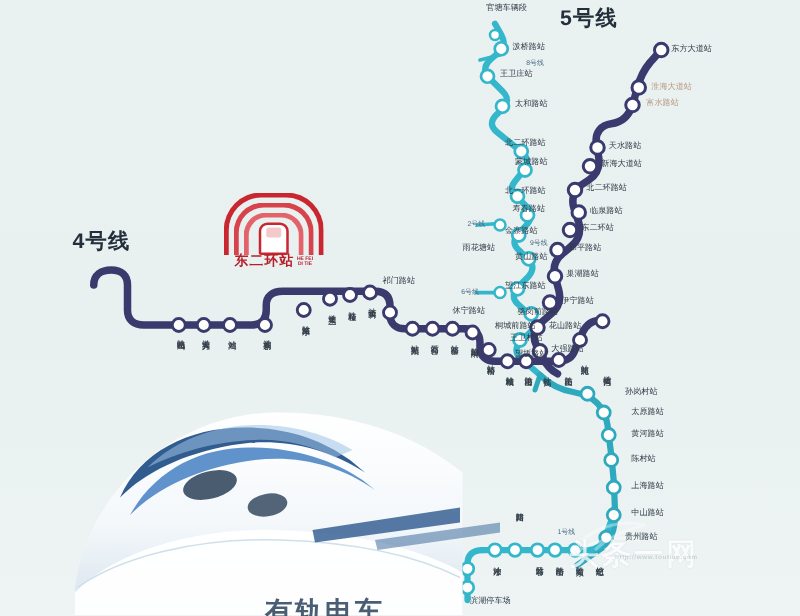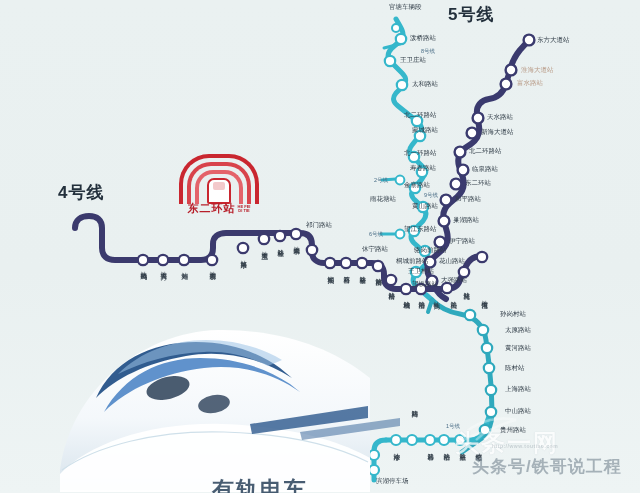--- a/index.html
+++ b/index.html
@@ -320,16 +320,15 @@
 
   <div class="lbl v" style="left:411px;top:406px;">四川路站</div>
   <div class="lbl v" style="left:393px;top:449px;">冷水冲站</div>
   <div class="lbl v" style="left:427px;top:449px;">云谷路站</div>
   <div class="lbl v" style="left:443px;top:449px;">华山路站</div>
   <div class="lbl v" style="left:459px;top:449px;">东史路站</div>
   <div class="lbl v" style="left:475px;top:449px;">纪念馆站</div>
 
   <div class="wm" id="wm-big">头条一网</div>
   <div class="wm" id="wm-sub">http://www.toutiao.com</div>
-  <div class="wm" id="wm-main">头条号/铁哥说工程</div>
   <div class="wm" id="wm-train-word">有轨电车</div>
 
 </div>
 
 </body></html>

